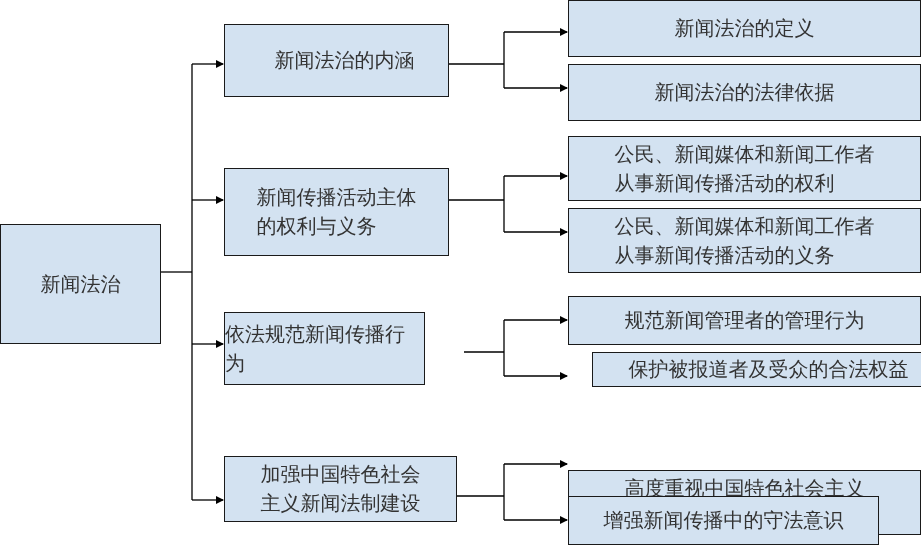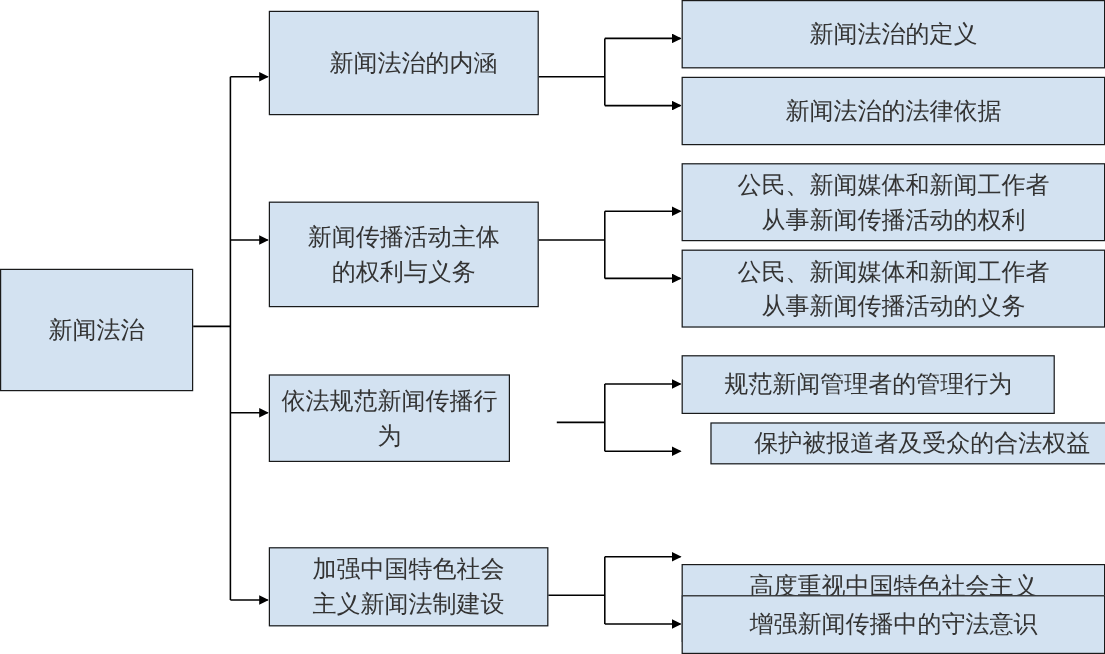--- a/index.html
+++ b/index.html
@@ -1,20 +1,20 @@
 <!DOCTYPE html>
 <html><head>
 <meta charset="utf-8">
 <style>
   html, body { margin:0; padding:0; background:#ffffff; }
   body { width:921px; height:545px; position:relative; overflow:hidden;
          font-family:"DejaVu Serif", "Liberation Serif", serif; }
   .box { position:absolute; box-sizing:border-box; background:#d3e2f1;
          border:1.5px solid #1a1a1a; display:flex; align-items:center; justify-content:center;
-         text-align:center; color:#333; font-size:20px; line-height:29px; }
+         text-align:left; color:#333; font-size:20px; line-height:29px; }
   .box span { white-space:pre-line; }
   svg.lines { position:absolute; left:0; top:0; }
 </style>
 </head>
 <body>
 
 <svg class="lines" width="921" height="545">
   <defs>
     <marker id="arr" markerWidth="8" markerHeight="8" refX="7" refY="4" orient="auto" markerUnits="userSpaceOnUse">
       <path d="M0,0 L8,4 L0,8 z" fill="#000"></path>
@@ -42,25 +42,25 @@
   <line x1="504" y1="320" x2="504" y2="376" stroke="#000" stroke-width="1.3"></line>
   <line x1="504" y1="320" x2="567" y2="320" stroke="#000" stroke-width="1.3" marker-end="url(#arr)"></line>
   <line x1="504" y1="376" x2="567" y2="376" stroke="#000" stroke-width="1.3" marker-end="url(#arr)"></line>
 
   <line x1="456" y1="496" x2="504" y2="496" stroke="#000" stroke-width="1.3"></line>
   <line x1="504" y1="464" x2="504" y2="520" stroke="#000" stroke-width="1.3"></line>
   <line x1="504" y1="464" x2="567" y2="464" stroke="#000" stroke-width="1.3" marker-end="url(#arr)"></line>
   <line x1="504" y1="520" x2="567" y2="520" stroke="#000" stroke-width="1.3" marker-end="url(#arr)"></line>
 </svg>
 
-<div class="box" style="left:0;top:224px;width:161px;height:102px;">
+<div class="box" style="left:0;top:224px;width:161px;height:120px;">
   <span>新闻法治</span>
 </div>
 
-<div class="box" style="left:224px;top:9px;width:225px;height:87px;padding-left:16px;">
+<div class="box" style="left:224px;top:24px;width:225px;height:73px;padding-left:16px;">
   <span>新闻法治的内涵</span>
 </div>
 <div class="box" style="left:224px;top:168px;width:225px;height:88px;">
   <span>新闻传播活动主体
 的权利与义务</span>
 </div>
 <div class="box" style="left:224px;top:312px;width:201px;height:73px;">
   <span>依法规范新闻传播行为</span>
 </div>
 <div class="box" style="left:224px;top:456px;width:233px;height:66px;">
@@ -75,25 +75,25 @@
   <span>新闻法治的法律依据</span>
 </div>
 <div class="box" style="left:568px;top:136px;width:353px;height:65px;">
   <span>公民、新闻媒体和新闻工作者
 从事新闻传播活动的权利</span>
 </div>
 <div class="box" style="left:568px;top:208px;width:353px;height:65px;">
   <span>公民、新闻媒体和新闻工作者
 从事新闻传播活动的义务</span>
 </div>
-<div class="box" style="left:568px;top:296px;width:311px;height:49px;">
+<div class="box" style="left:568px;top:296px;width:353px;height:49px;">
   <span>规范新闻管理者的管理行为</span>
 </div>
 <div class="box" style="left:592px;top:352px;width:353px;height:35px;">
   <span>保护被报道者及受众的合法权益</span>
 </div>
 <div class="box" style="left:568px;top:424px;width:353px;height:65px;margin-top:46px;">
   <span>高度重视中国特色社会主义
 新闻法制建设</span>
 </div>
-<div class="box" style="left:568px;top:496px;width:353px;height:49px;">
+<div class="box" style="left:568px;top:496px;width:311px;height:49px;">
   <span>增强新闻传播中的守法意识</span>
 </div>
 
 </body></html>

